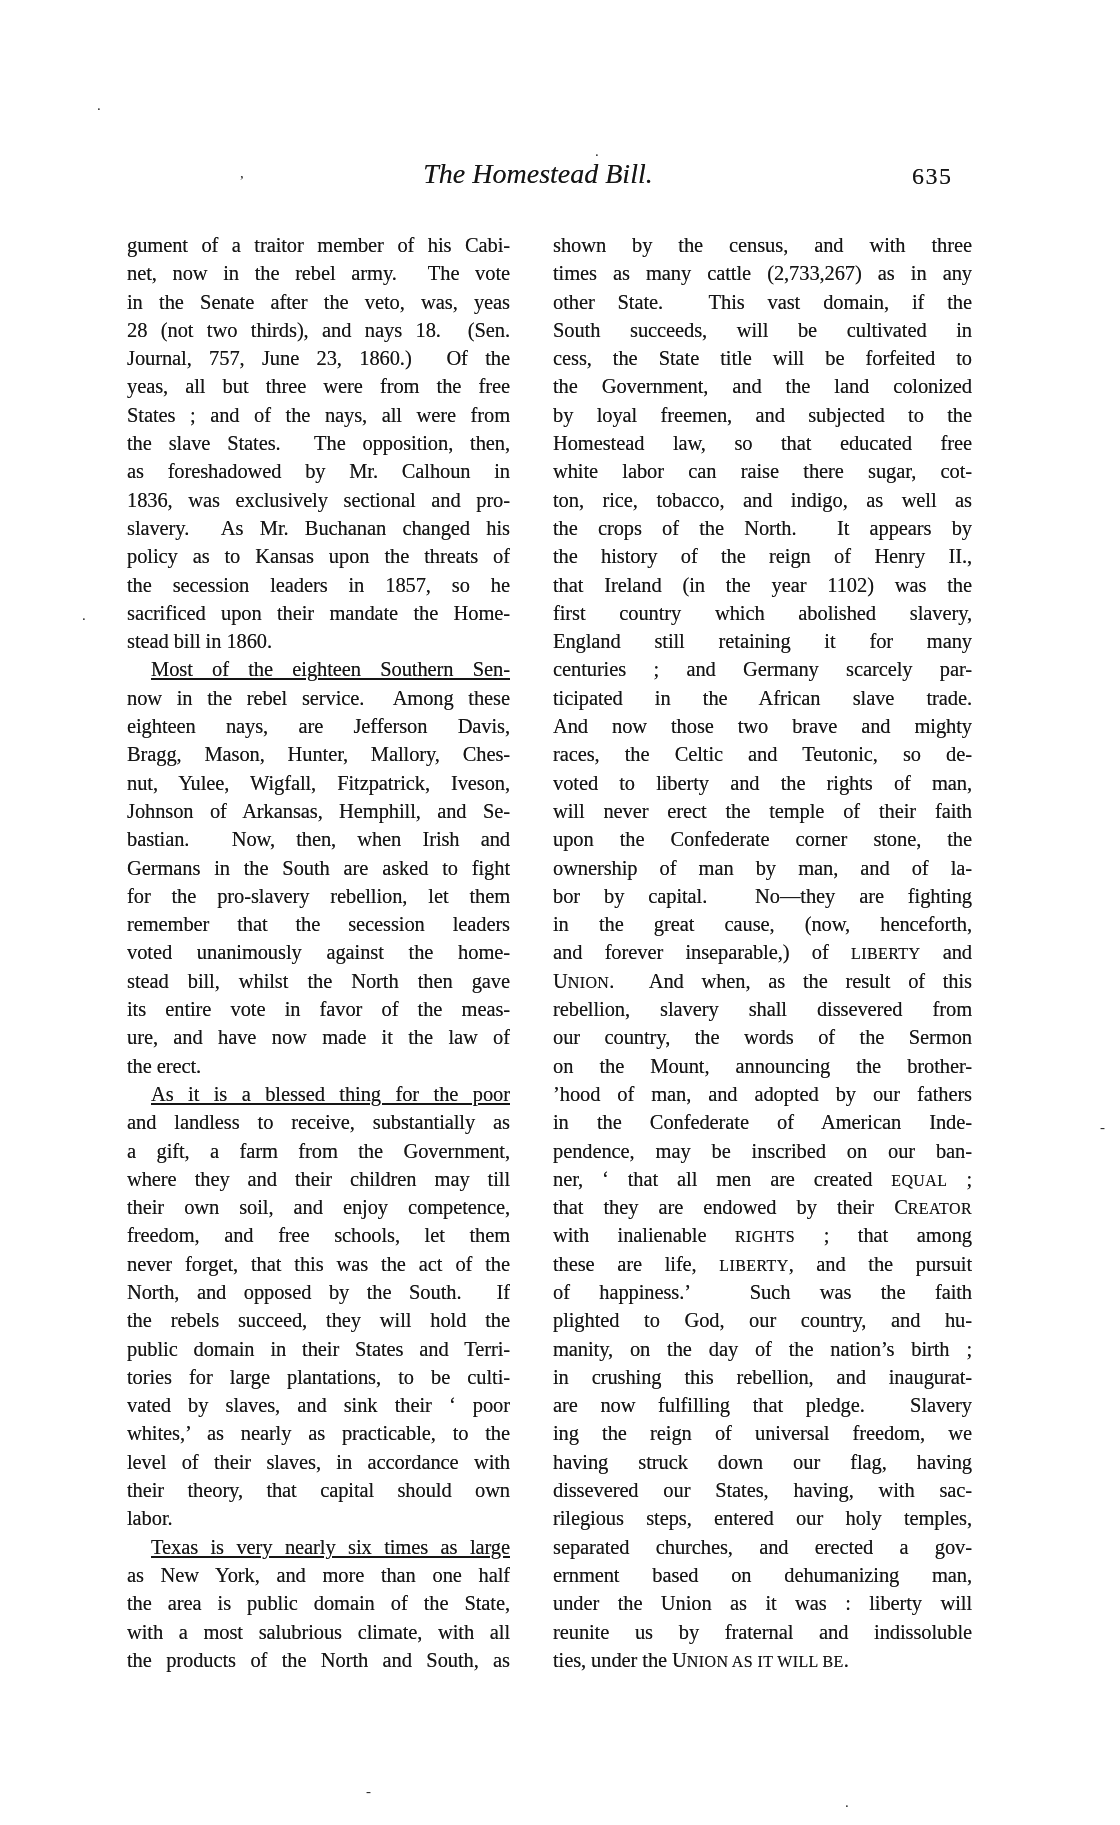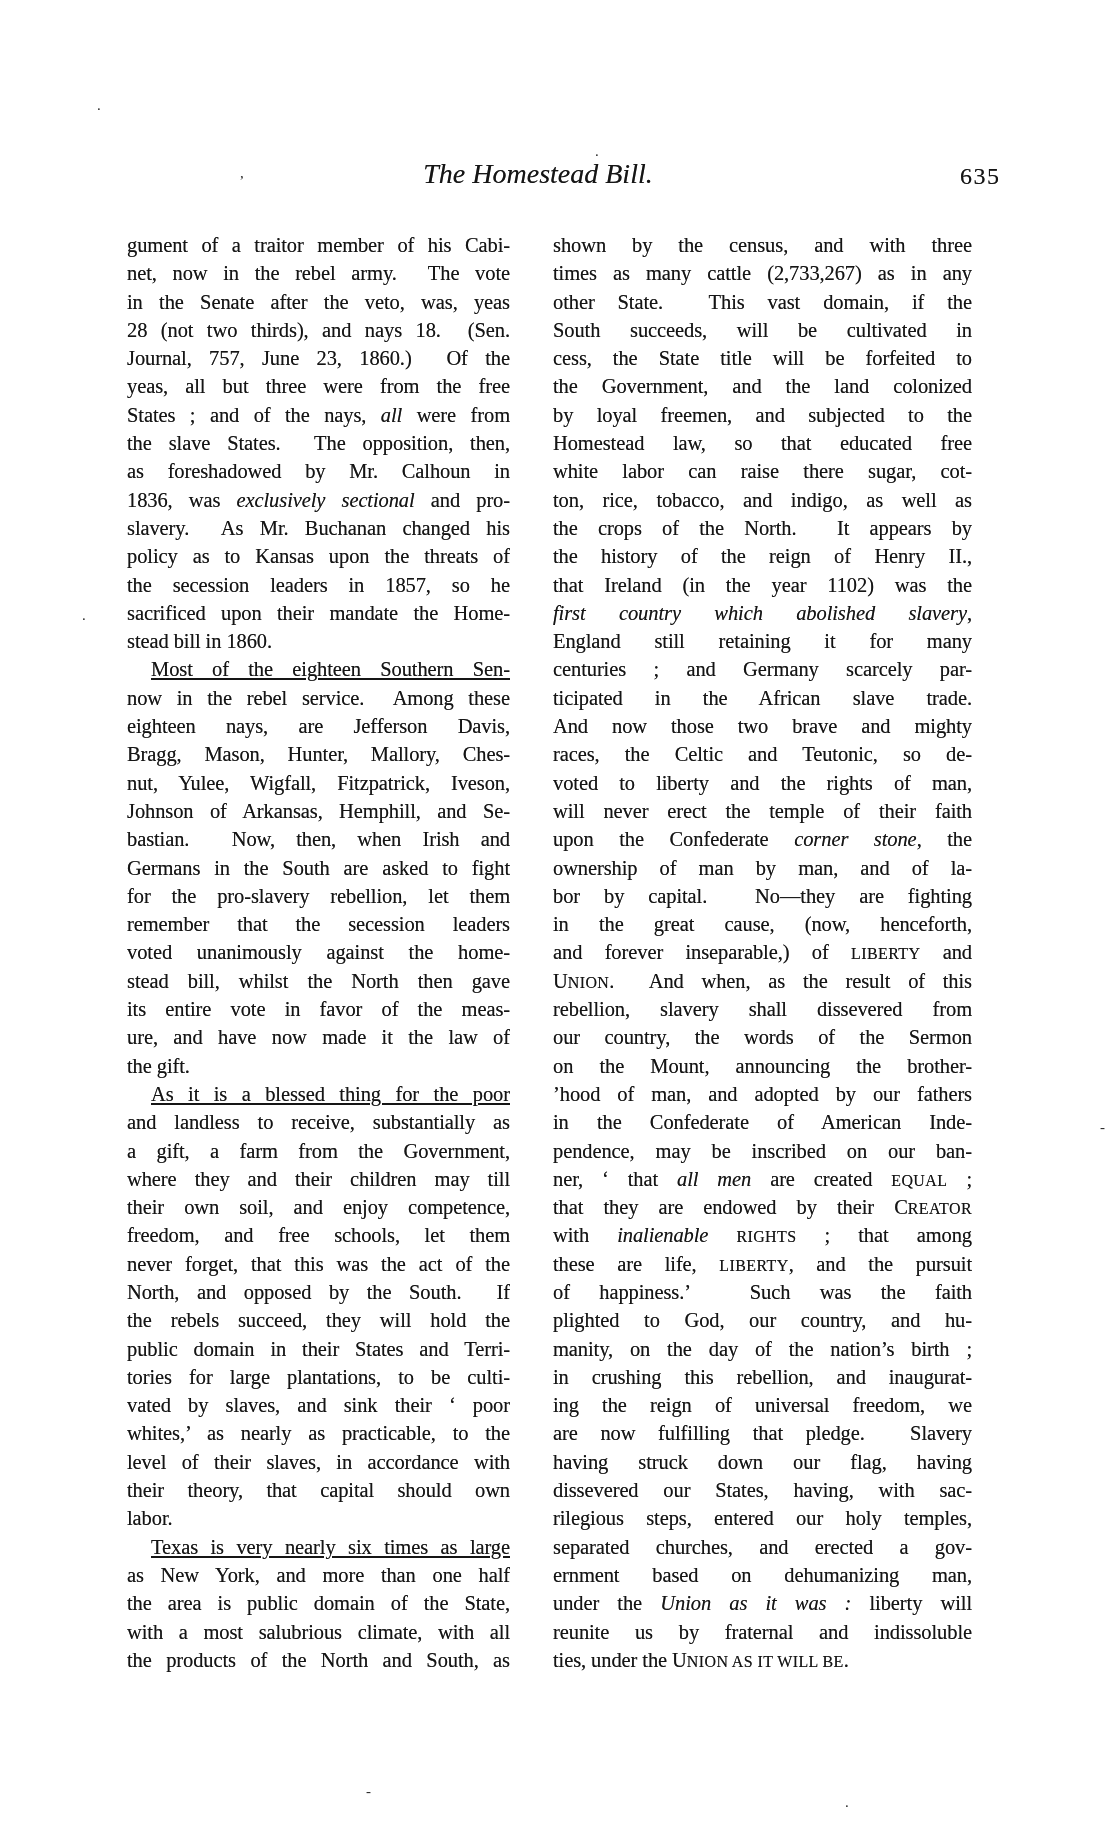--- a/index.html
+++ b/index.html
@@ -9,29 +9,29 @@
     font-family:"Liberation Serif","DejaVu Serif",serif;
     color:#151515;
   }
   .ink { text-shadow:0 0 0.6px rgba(0,0,0,0.55); }
   .header-title {
     position:absolute; top:158px; left:538px; transform:translateX(-50%);
     font-style:italic; font-size:28px; white-space:nowrap;
   }
   .page-num {
     position:absolute; top:163px; left:912px;
-    font-size:24px; letter-spacing:1.5px;margin-left:48px;
+    font-size:24px; letter-spacing:1.5px;
   }
   .col { position:absolute; font-size:20.5px; line-height:28.3px; letter-spacing:-0.1px; }
   #col-left  { left:127px; top:231px; width:383px; }
   #col-right { left:553px; top:231px; width:419px; }
   .line { height:28.3px; overflow:hidden; text-align:justify; text-align-last:justify; }
   .line.end { text-align-last:left; }
   .line.indent { text-indent:24px;text-decoration:underline; }
-  .it { font-style:italic; }
+  .it { }
   .sc { font-size:0.78em; letter-spacing:0.4px; }
   .speck { position:absolute; font-size:15px; color:#2a2a2a; line-height:1; }
 </style>
 </head>
 <body>
 
 <div id="page">
   <div class="header-title ink">The Homestead Bill.</div>
   <div class="page-num ink">635</div>
   <div id="col-left" class="col ink">
@@ -57,21 +57,21 @@
       <div class="line"><span>nut, Yulee, Wigfall, Fitzpatrick, Iveson,</span></div>
       <div class="line"><span>Johnson of Arkansas, Hemphill, and Se-</span></div>
       <div class="line"><span>bastian.&nbsp; Now, then, when Irish and</span></div>
       <div class="line"><span>Germans in the South are asked to fight</span></div>
       <div class="line"><span>for the pro-slavery rebellion, let them</span></div>
       <div class="line"><span>remember that the secession leaders</span></div>
       <div class="line"><span>voted unanimously against the home-</span></div>
       <div class="line"><span>stead bill, whilst the North then gave</span></div>
       <div class="line"><span>its entire vote in favor of the meas-</span></div>
       <div class="line"><span>ure, and have now made it the law of</span></div>
-      <div class="line end"><span>the gift.</span></div>
+      <div class="line end"><span>the erect.</span></div>
       <div class="line indent"><span>As it is a blessed thing for the poor</span></div>
       <div class="line"><span>and landless to receive, substantially as</span></div>
       <div class="line"><span>a gift, a farm from the Government,</span></div>
       <div class="line"><span>where they and their children may till</span></div>
       <div class="line"><span>their own soil, and enjoy competence,</span></div>
       <div class="line"><span>freedom, and free schools, let them</span></div>
       <div class="line"><span>never forget, that this was the act of the</span></div>
       <div class="line"><span>North, and opposed by the South.&nbsp; If</span></div>
       <div class="line"><span>the rebels succeed, they will hold the</span></div>
       <div class="line"><span>public domain in their States and Terri-</span></div>
@@ -122,22 +122,22 @@
       <div class="line"><span>in the Confederate of American Inde-</span></div>
       <div class="line"><span>pendence, may be inscribed on our ban-</span></div>
       <div class="line"><span>ner, ‘ that </span><span class="it">all men</span><span> are created </span><span class="sc">EQUAL</span><span> ;</span></div>
       <div class="line"><span>that they are endowed by their C</span><span class="sc">REATOR</span></div>
       <div class="line"><span>with </span><span class="it">inalienable</span><span> </span><span class="sc">RIGHTS</span><span> ; that among</span></div>
       <div class="line"><span>these are life, </span><span class="sc">LIBERTY</span><span>, and the pursuit</span></div>
       <div class="line"><span>of happiness.’&nbsp; Such was the faith</span></div>
       <div class="line"><span>plighted to God, our country, and hu-</span></div>
       <div class="line"><span>manity, on the day of the nation’s birth ;</span></div>
       <div class="line"><span>in crushing this rebellion, and inaugurat-</span></div>
+      <div class="line"><span>are now fulfilling that pledge.&nbsp; Slavery</span></div>
       <div class="line"><span>ing the reign of universal freedom, we</span></div>
-      <div class="line"><span>are now fulfilling that pledge.&nbsp; Slavery</span></div>
       <div class="line"><span>having struck down our flag, having</span></div>
       <div class="line"><span>dissevered our States, having, with sac-</span></div>
       <div class="line"><span>rilegious steps, entered our holy temples,</span></div>
       <div class="line"><span>separated churches, and erected a gov-</span></div>
       <div class="line"><span>ernment based on dehumanizing man,</span></div>
       <div class="line"><span>under the </span><span class="it">Union as it was :</span><span> liberty will</span></div>
       <div class="line"><span>reunite us by fraternal and indissoluble</span></div>
       <div class="line end"><span>ties, under the U</span><span class="sc">NION AS IT WILL BE</span><span>.</span></div>
     </div>
   <div id="specks">

